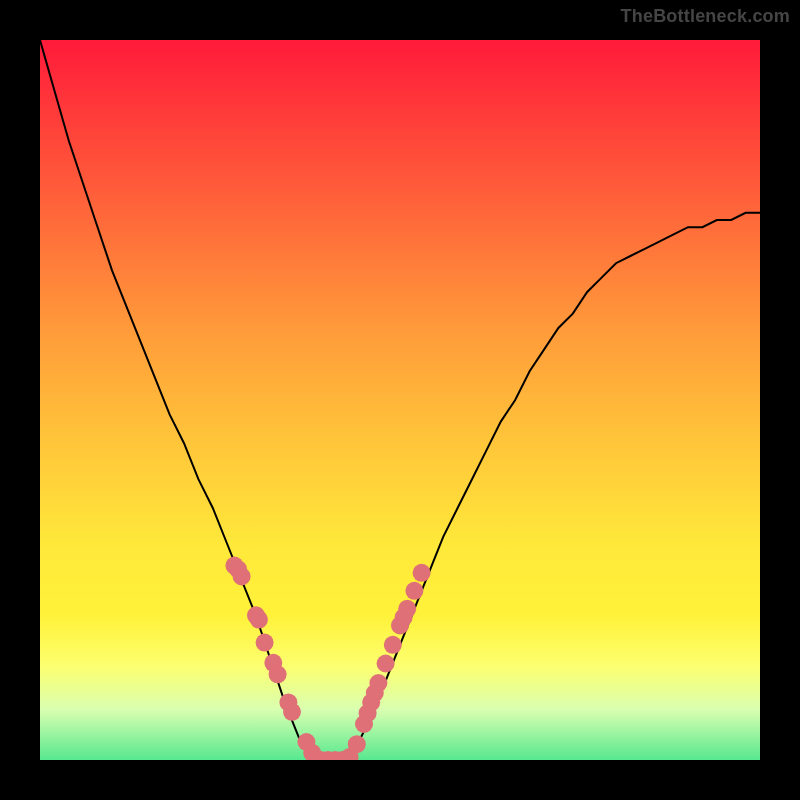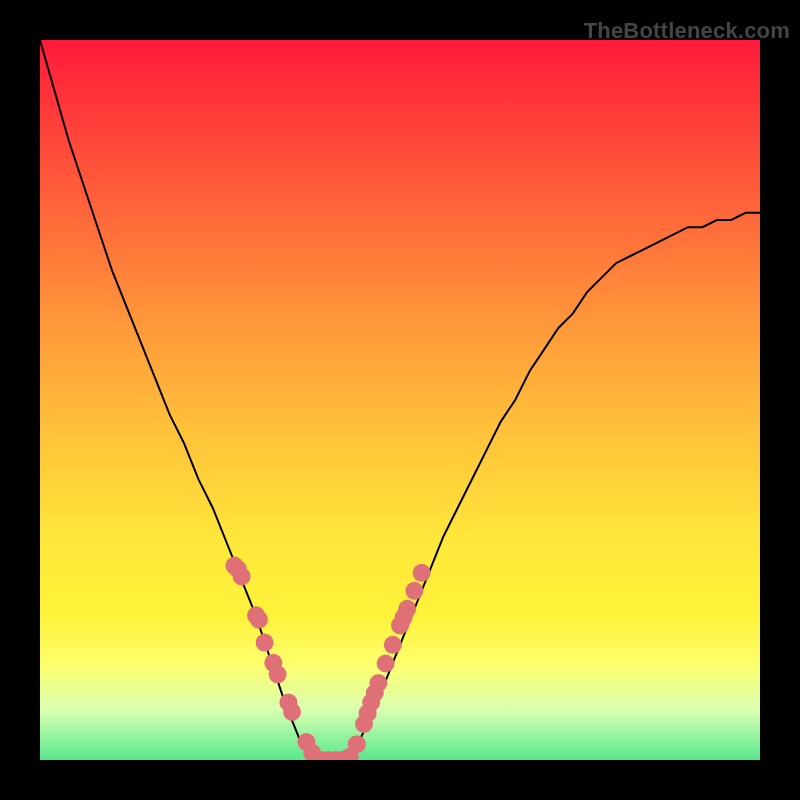--- a/index.html
+++ b/index.html
@@ -34,25 +34,24 @@
       #fff23a 80%,
       #fcff70 87%,
       #d9ffb0 93%,
       #57e88f 100%);
   }
   .watermark {
     position: absolute;
     top: 6px;
     right: 10px;
     font-family: Arial, Helvetica, sans-serif;
-    font-size: 22px;
+    font-size: 18px;
     font-weight: 600;
     color: #454545;
     letter-spacing: 0.2px;
-    margin-top: 12px;
   }
   svg.curve {
     position: absolute;
     left: 0;
     top: 0;
     width: 720px;
     height: 720px;
   }
 </style>
 </head>

